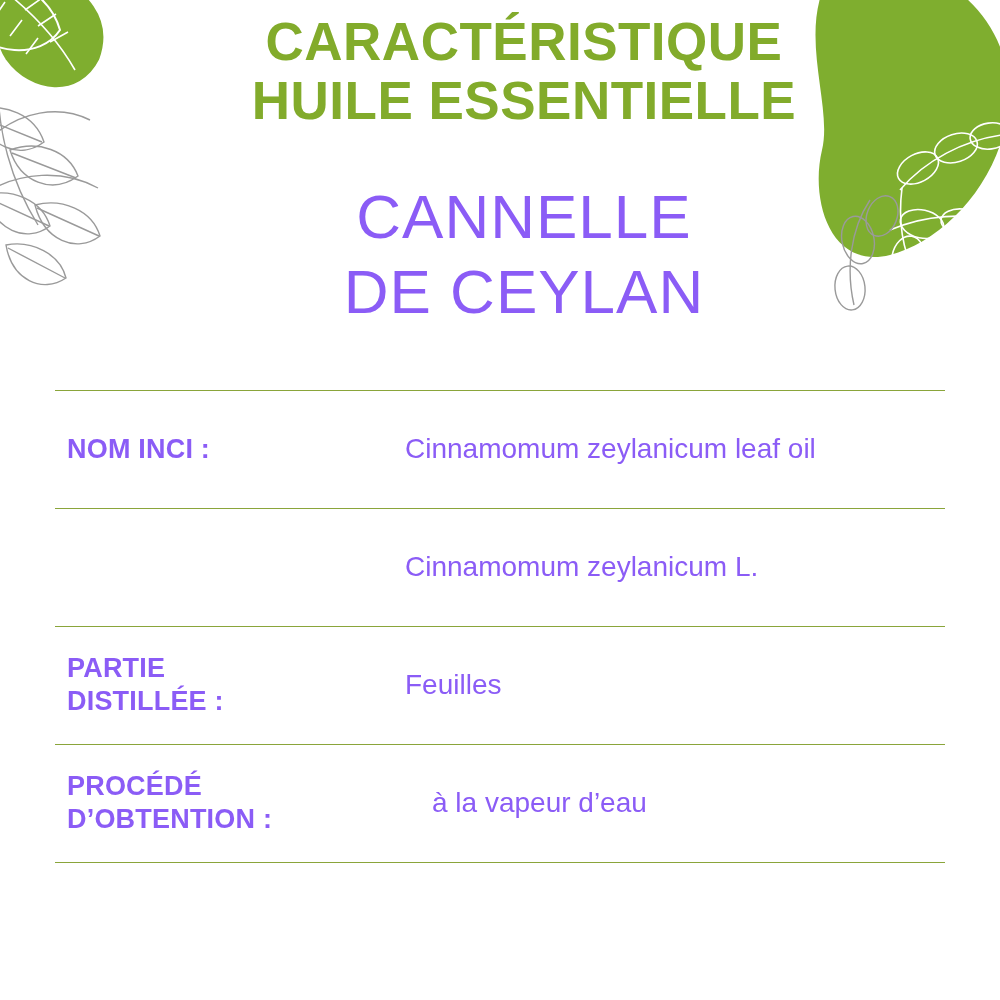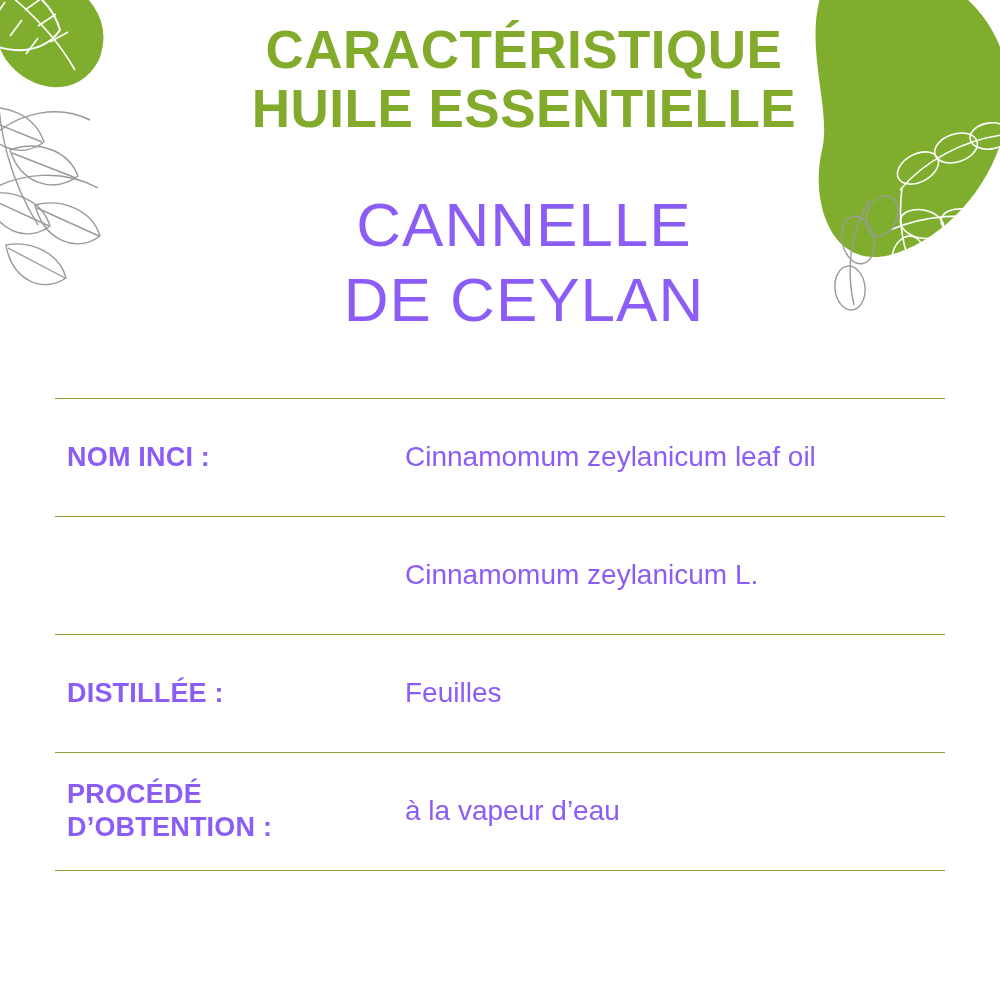--- a/index.html
+++ b/index.html
@@ -35,21 +35,21 @@
   .deco-topright {
     top: -10px;
     right: -10px;
     width: 260px;
     height: 330px;
   }
 
   
   .header {
     position: relative;
-    padding-top: 20px;
+    padding-top: 12px;
     text-align: center;
     z-index: 3;
     margin-left: 48px;
   }
   .title {
     color: #82ab2b;
     font-weight: bold;
     font-size: 53px;
     line-height: 1.12;
     letter-spacing: 0.5px;
@@ -98,20 +98,21 @@
   }
   .value {
     flex: 1 1 auto;
     font-size: 28px;
     line-height: 1.3;
     color: #8b5cf6;
     font-weight: 400;
   }
   .value .l2 {
     display: block;
+    margin-left: 27px;
   }
 </style>
 </head>
 <body>
 
 <div class="page">
 
   <svg class="deco deco-topleft" viewBox="0 0 260 330">
     <g fill="#7fae2f" stroke="#ffffff" stroke-width="2">
       <path d="M60,-20 C110,-5 135,30 120,70 C100,110 50,105 25,70 C5,40 20,0 60,-20 Z"></path>
@@ -182,20 +183,21 @@
     <div class="row">
       <div class="label">
       </div>
       <div class="value">
         <div>Cinnamomum zeylanicum L.</div>
       </div>
     </div>
 
     <div class="row">
       <div class="label">
+        <div>PARTIE</div>
         <div>DISTILLÉE :</div>
       </div>
       <div class="value">
         <div>Feuilles</div>
       </div>
     </div>
 
     <div class="row">
       <div class="label">
         <div>PROCÉDÉ</div>

